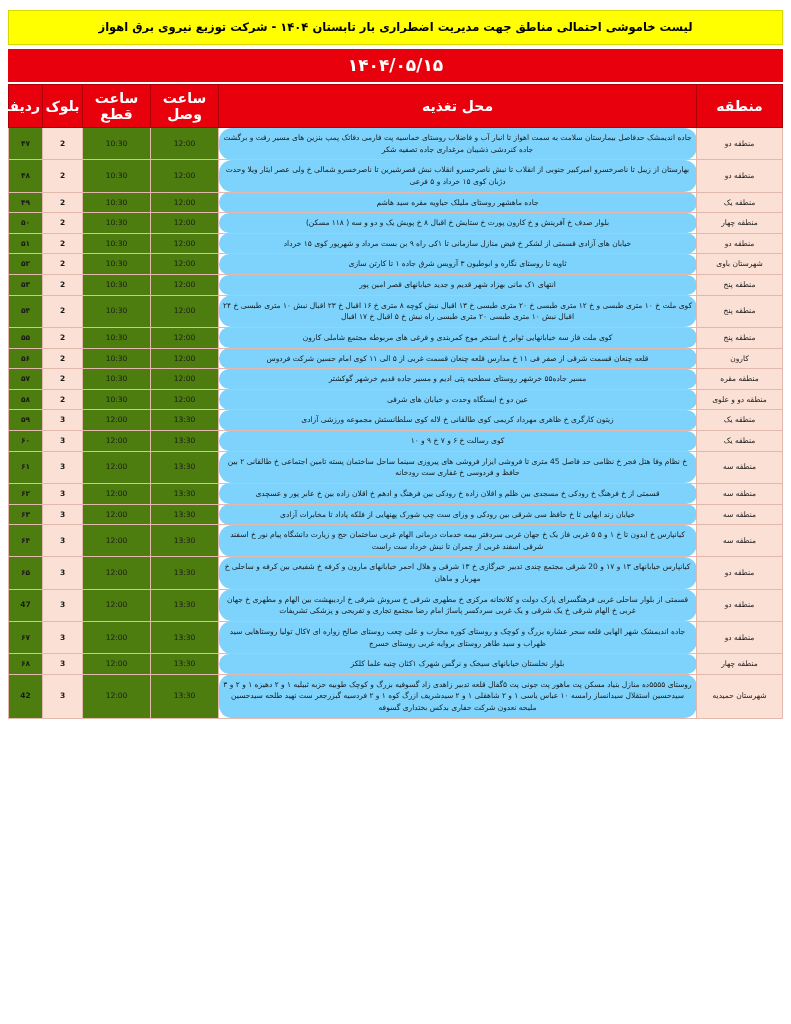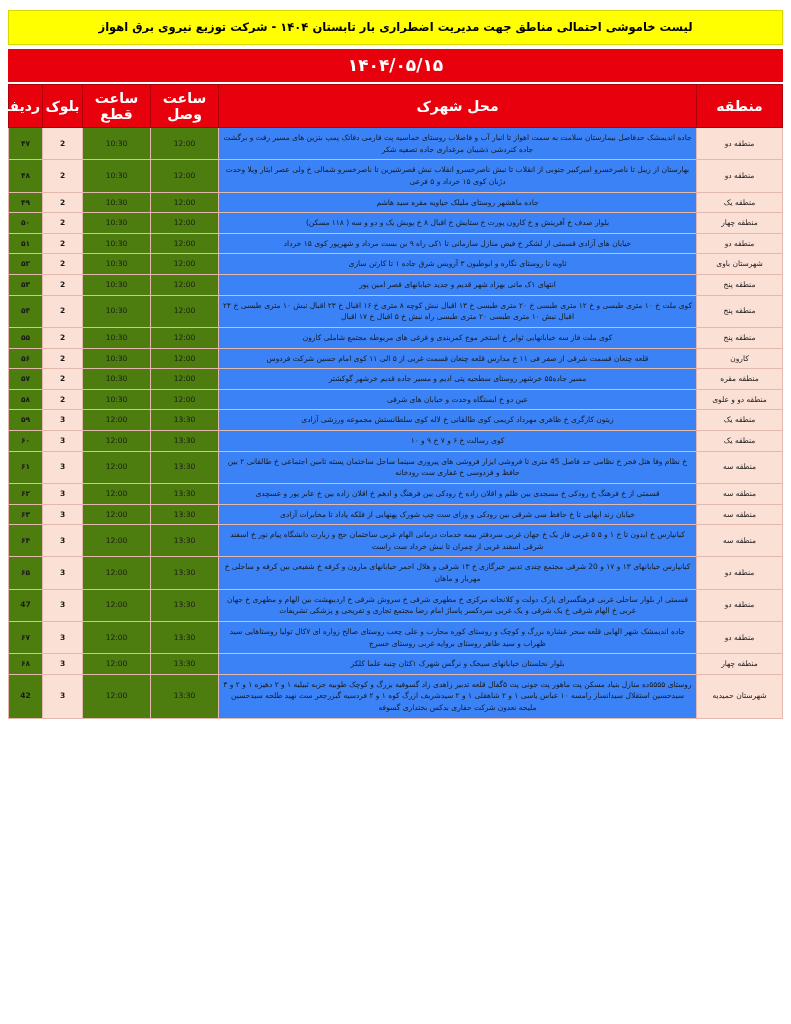--- a/index.html
+++ b/index.html
@@ -58,24 +58,25 @@
     vertical-align: middle;
     line-height: 1.55;
   }
   td.region {
     font-weight: normal;
     font-size: 8.5px;
     background: #fbe0d6;
     white-space: nowrap;
   }
   td.desc {
-    background: #3b82f6;
+    background: #7dd3fc;
     text-align: center;
     font-size: 7.3px;
     padding: 5px 6px;
+    border-radius: 13px;
   }
   td.time {
     background: #4d7c0f;
     font-size: 9px;
     font-weight: normal;
     direction: ltr;
   }
   td.block {
     background: #fbe0d6;
     font-size: 9px;
@@ -108,21 +109,21 @@
       <col class="c-region">
       <col class="c-desc">
       <col class="c-vosl">
       <col class="c-ghat">
       <col class="c-block">
       <col class="c-num">
     </colgroup>
     <thead>
       <tr>
         <th>منطقه</th>
-        <th>محل شهرک</th>
+        <th>محل تغذیه</th>
         <th>ساعت وصل</th>
         <th>ساعت قطع</th>
         <th>بلوک</th>
         <th>ردیف</th>
       </tr>
     </thead>
     <tbody>
         <tr>
           <td class="region">منطقه دو</td>
           <td class="desc">جاده اندیمشک حدفاصل بیمارستان سلامت به سمت اهواز تا انبار آب و فاضلاب    روستای خماسیه  پت فارمی   دفاتک  پمپ بنزین های مسیر رفت و برگشت جاده کنردشی ذشیبان   مرغداری جاده تصفیه شکر</td>

